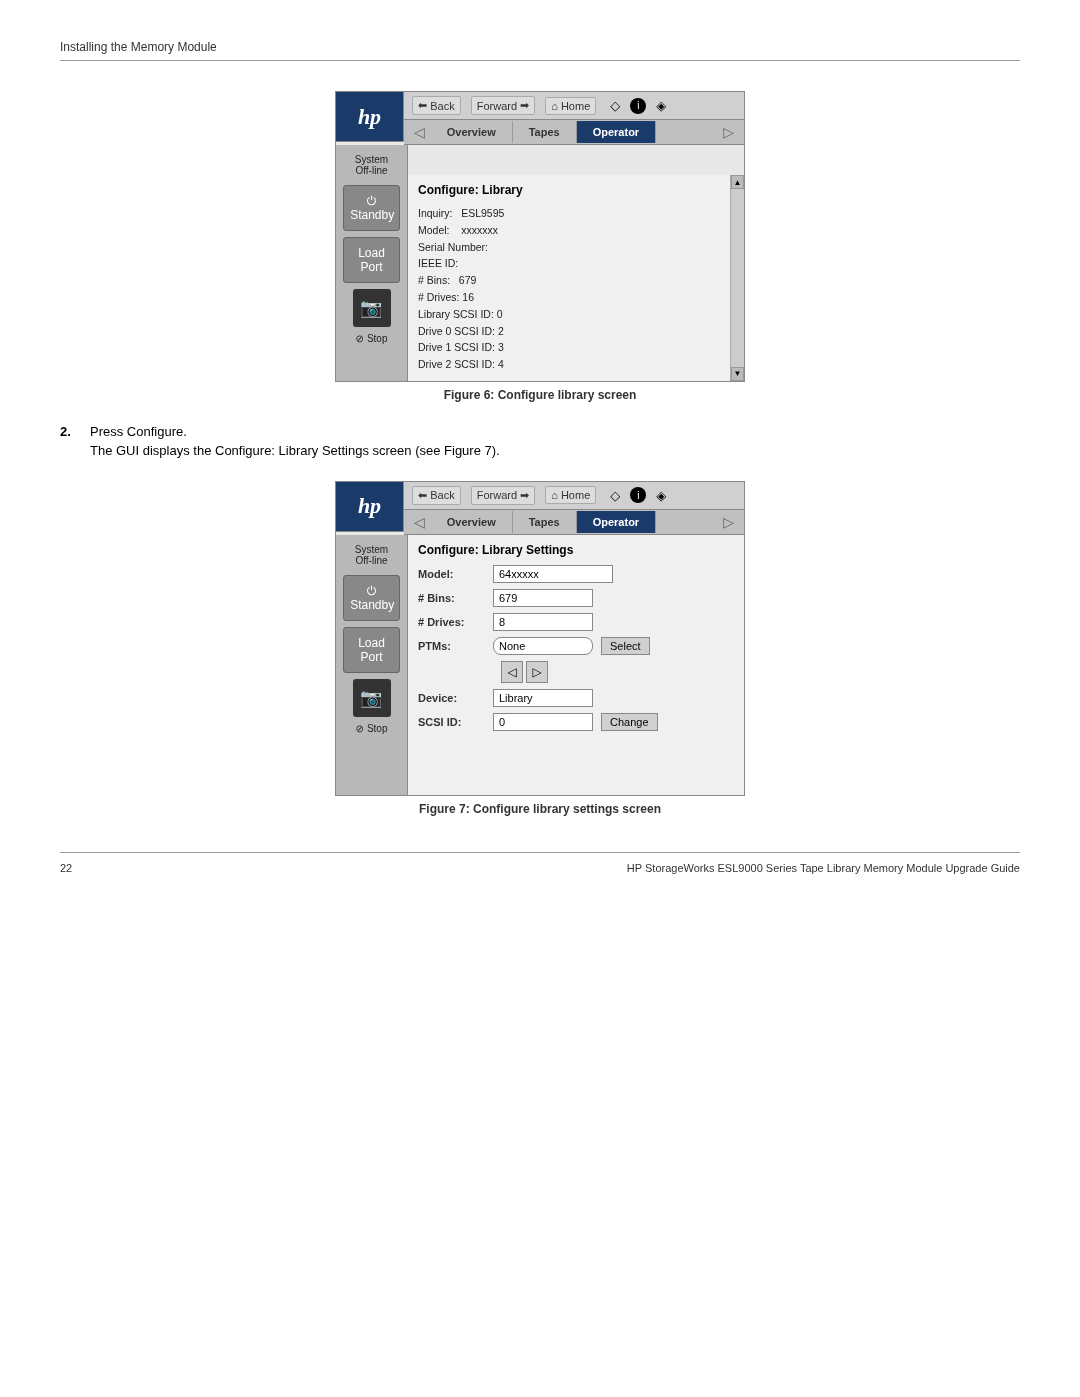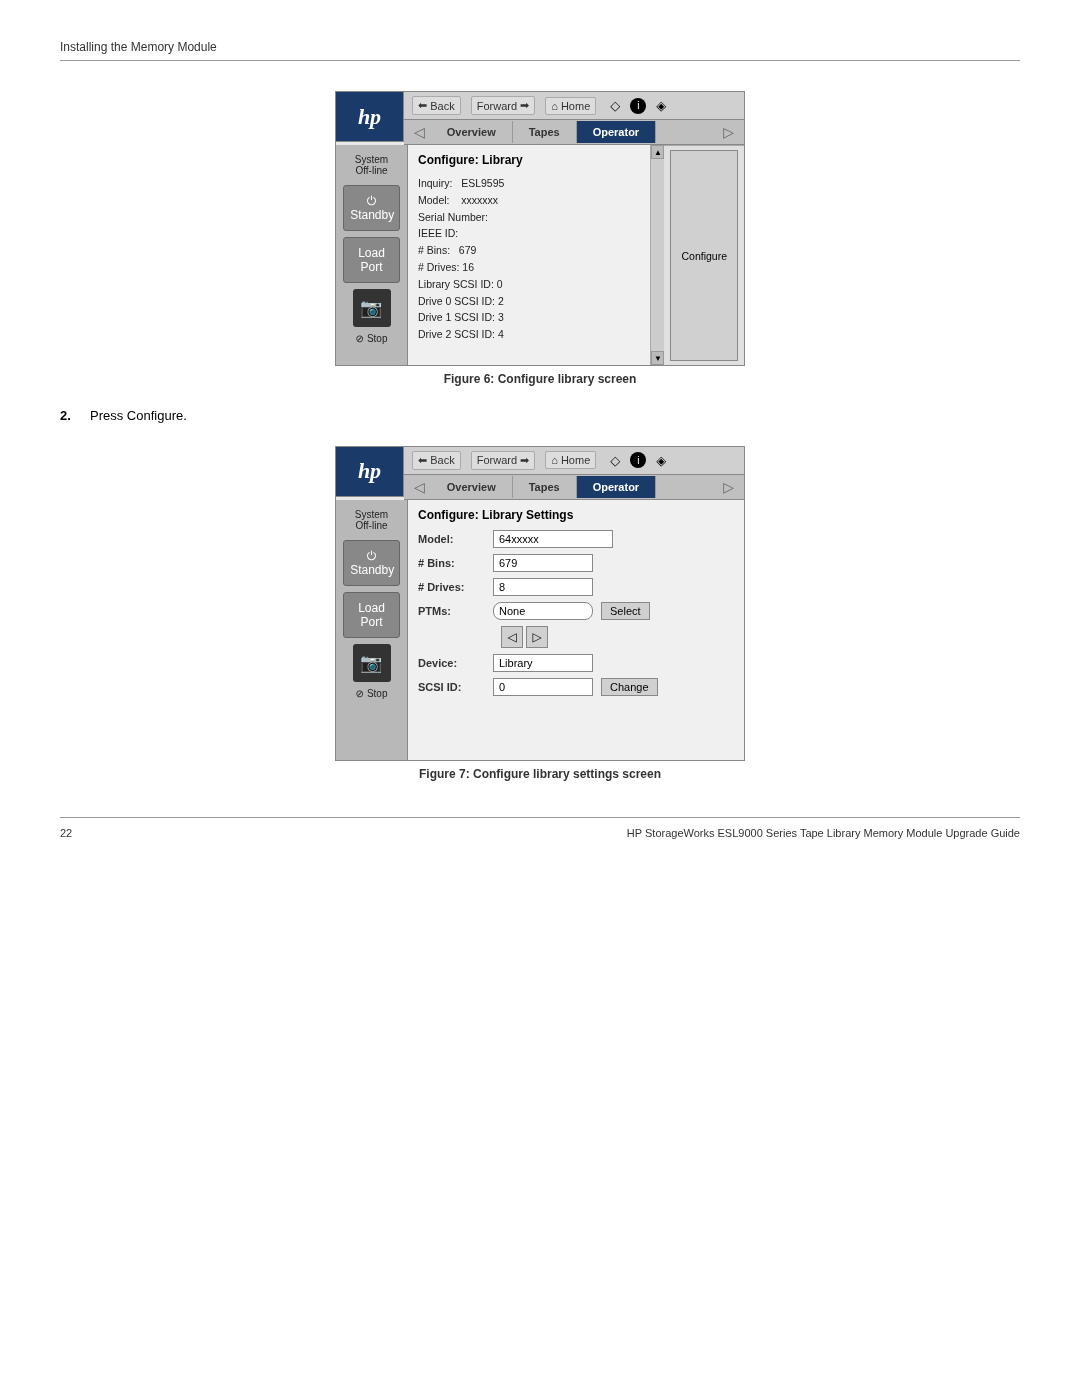--- a/index.html
+++ b/index.html
@@ -404,21 +404,21 @@
         <button class="ui-sidebar-btn">
           <span>Load Port</span>
         </button>
         <div class="ui-sidebar-icon">📷</div>
         <div class="ui-sidebar-stop">
           <span>⊘</span>
           <span>Stop</span>
         </div>
       </div>
 
-      <div style="flex:1; display:flex; ">
+      <div style="flex:1; display:flex; flex-direction:column;margin-top:30px;">
         <div class="ui-content-area">
           <div class="ui-content">
             <div class="ui-content-title">Configure: Library</div>
             <div class="ui-info-text">
 
               <div>Inquiry:&nbsp;&nbsp; ESL9595</div>
               <div>Model:&nbsp;&nbsp;&nbsp; xxxxxxx</div>
               <div>Serial Number:</div>
               <div>IEEE ID:</div>
               <div># Bins:&nbsp;&nbsp; 679</div>
@@ -427,35 +427,33 @@
               <div>Drive 0 SCSI ID: 2</div>
               <div>Drive 1 SCSI ID: 3</div>
               <div>Drive 2 SCSI ID: 4</div>
             </div>
           </div>
           <div class="ui-scroll-area">
             <div class="ui-scroll-top-btn">▲</div>
             <div class="ui-scroll-bot-btn">▼</div>
           </div>
         </div>
-        <div class="ui-configure-bar">
-          <button class="ui-configure-btn">Configure</button>
-        </div>
       </div>
     </div>
   </div>
   <div class="figure-caption">Figure 6:  Configure library screen</div>
 </div>
 
 <div class="body-text">
   <div class="numbered-item">
     <span class="number">2.</span>
     <div>
       <span>Press Configure.</span>
       <br>
+      <span>The GUI displays the Configure: Library Settings screen (see Figure 7).</span>
     </div>
   </div>
 </div>
 
 <div class="figure-container">
   <div class="ui-screen">
 
     <div class="ui-top-row">
       <div class="hp-logo">
           <i>hp</i>

